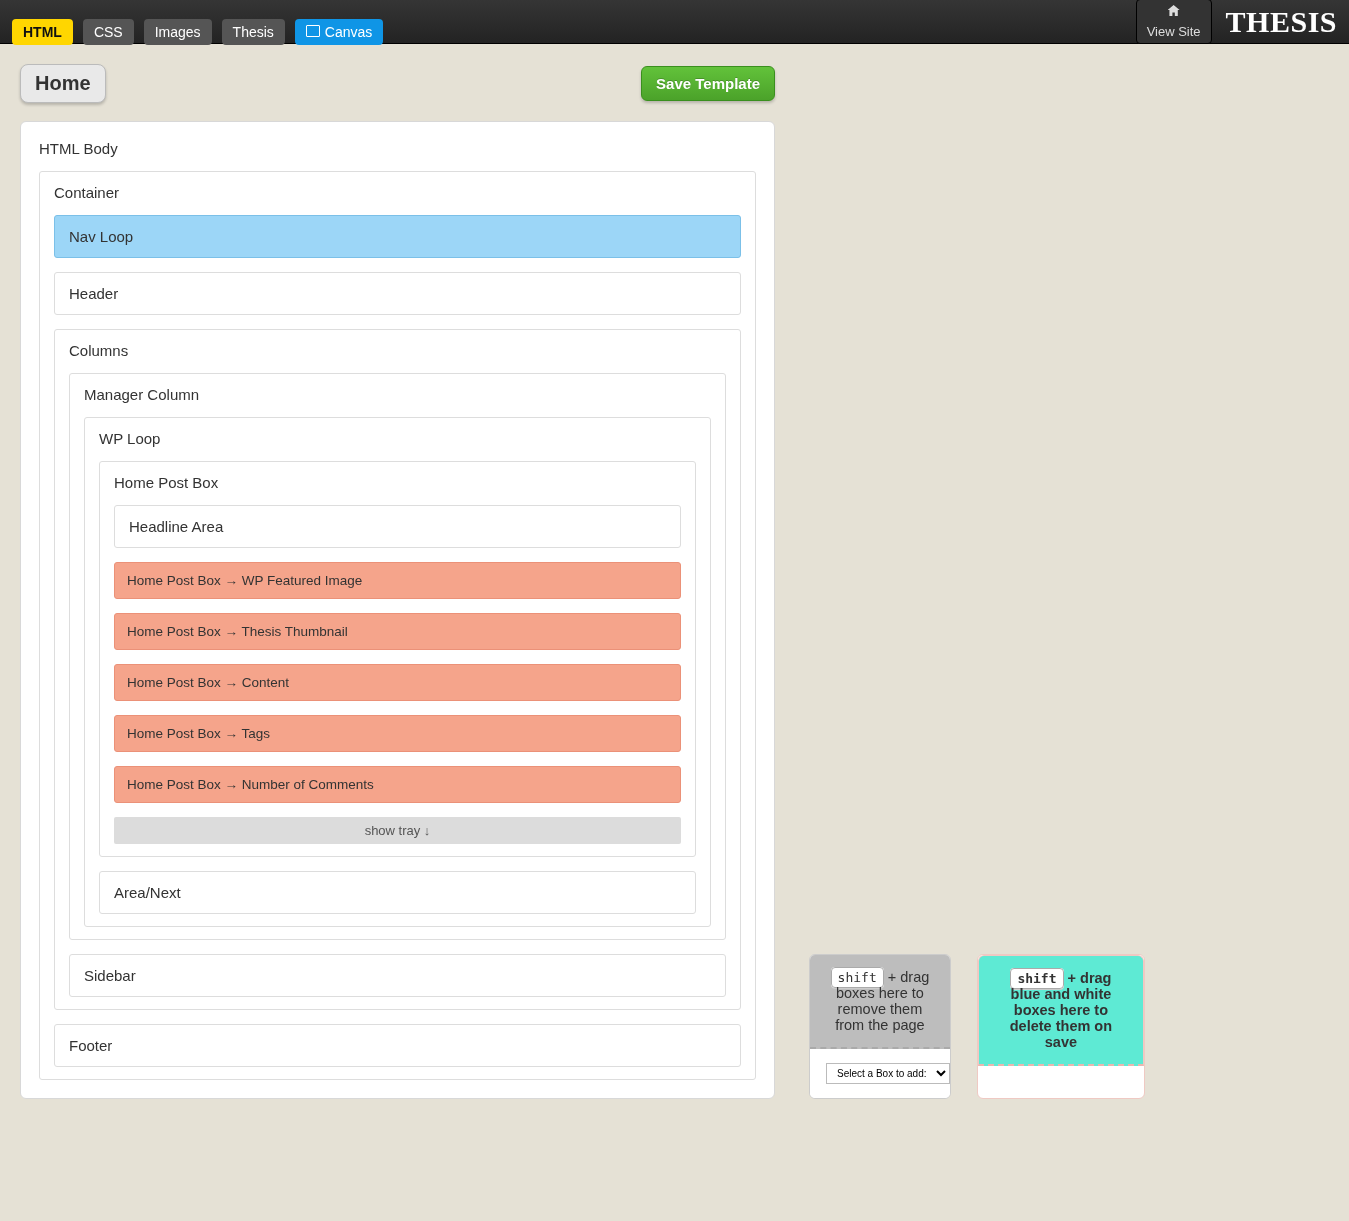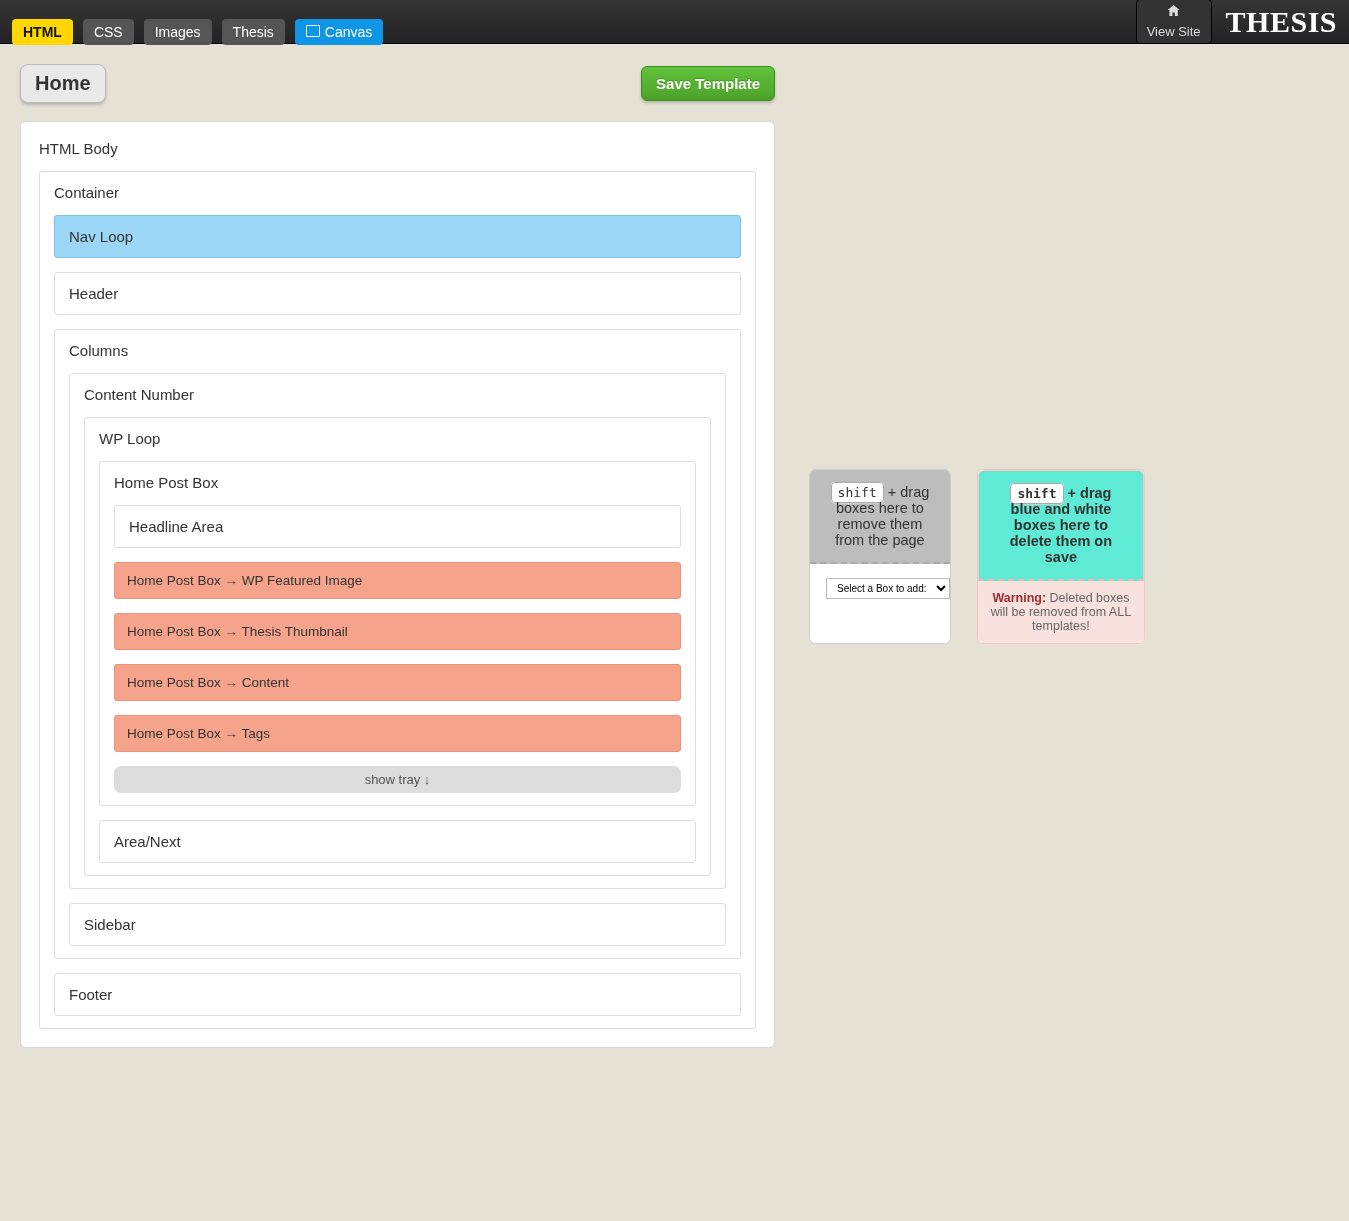--- a/index.html
+++ b/index.html
@@ -53,21 +53,21 @@
   font-family: "Times New Roman", serif;
   font-weight: 900;
   font-size: 30px;
   color: #fff;
   letter-spacing: 0.5px;
 }
 .content-wrap {
   padding: 20px;
   display: flex;
   gap: 34px;
-  align-items: center;
+  align-items: flex-end;
 }
 .main-col { flex: 1; max-width: 755px; }
 .title-row { display: flex; align-items: center; margin-bottom: 18px; }
 .title-pill {
   background: #e9e9e9;
   border: 1px solid #bbb;
   border-radius: 8px;
   padding: 7px 14px;
   font-size: 20px;
   font-weight: bold;
@@ -118,21 +118,21 @@
 }
 .box.salmon .box-label { font-size: 13.5px; }
 .tray-bar {
   background: #dcdcdc;
   text-align: center;
   font-size: 13px;
   color: #555;
   padding: 6px 0;
   margin-top: 14px;
   cursor: pointer;
-  border-radius: 7px;
+  border-radius: 2px;
 }
 .side-col { width: 336px; display: flex; gap: 26px; }
 .side-panel {
   border: 1px solid #ccc;
   border-radius: 6px;
   overflow: hidden;
   background: #fff;
 }
 .side-panel .zone {
   padding: 14px 16px;
@@ -225,21 +225,21 @@
           </div>
 
           <div class="box">
             <div class="box-label">Header</div>
           </div>
 
           <div class="box">
             <div class="box-label">Columns</div>
 
             <div class="box">
-              <div class="box-label">Content Number</div>
+              <div class="box-label">Manager Column</div>
 
               <div class="box">
                 <div class="box-label">WP Loop</div>
 
                 <div class="box">
                   <div class="box-label">Home Post Box</div>
 
                   <div class="box">
                     <div class="box-label">Headline Area</div>
                   </div>
@@ -248,20 +248,23 @@
                     <div class="box-label">Home Post Box → WP Featured Image</div>
                   </div>
                   <div class="box salmon">
                     <div class="box-label">Home Post Box → Thesis Thumbnail</div>
                   </div>
                   <div class="box salmon">
                     <div class="box-label">Home Post Box → Content</div>
                   </div>
                   <div class="box salmon">
                     <div class="box-label">Home Post Box → Tags</div>
+                  </div>
+                  <div class="box salmon">
+                    <div class="box-label">Home Post Box → Number of Comments</div>
                   </div>
 
                   <div class="tray-bar">show tray ↓</div>
                 </div>
 
                 <div class="box">
                   <div class="box-label">Area/Next</div>
                 </div>
               </div>
             </div>
@@ -288,19 +291,16 @@
         <select class="select-box">
           <option>Select a Box to add:</option>
         </select>
       </div>
     </div>
 
     <div class="side-panel" style="border-color:#efc9c3;">
       <div class="zone pink">
         <kbd>shift</kbd><span> + drag blue and white boxes here to delete them on save</span>
       </div>
-      <div class="zone pink-warning">
-        <b>Warning:</b><span> Deleted boxes will be removed from ALL templates!</span>
-      </div>
     </div>
   </div>
 
 </div>
 
 </body></html>

